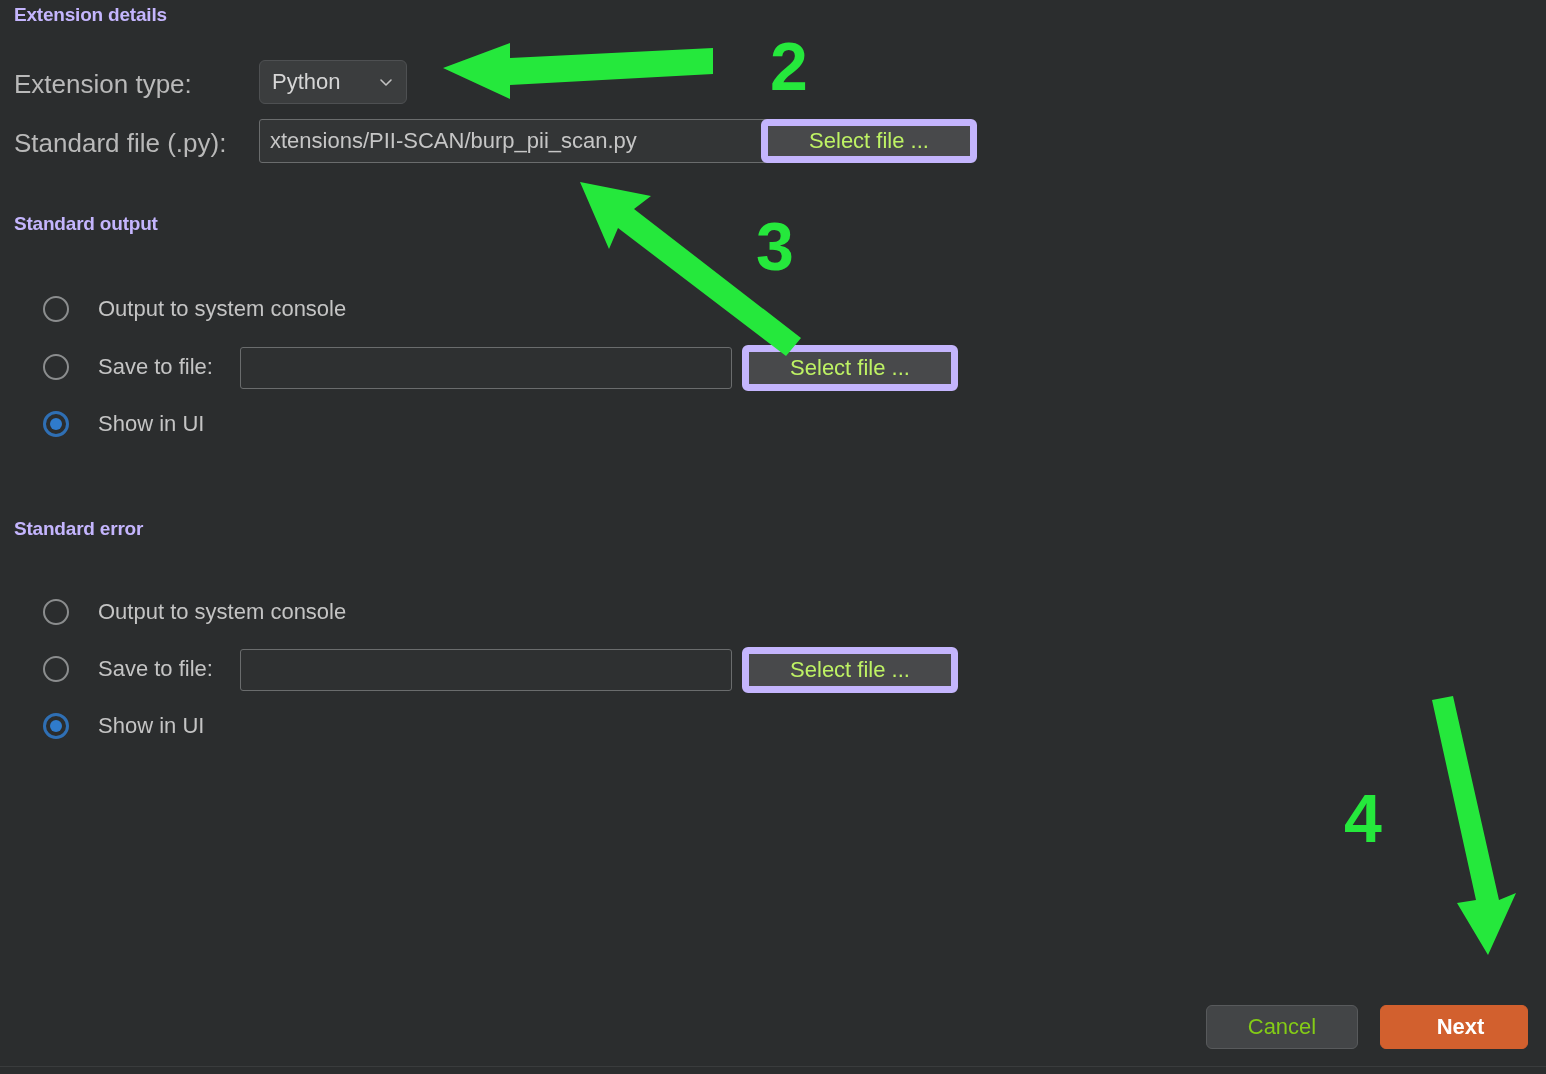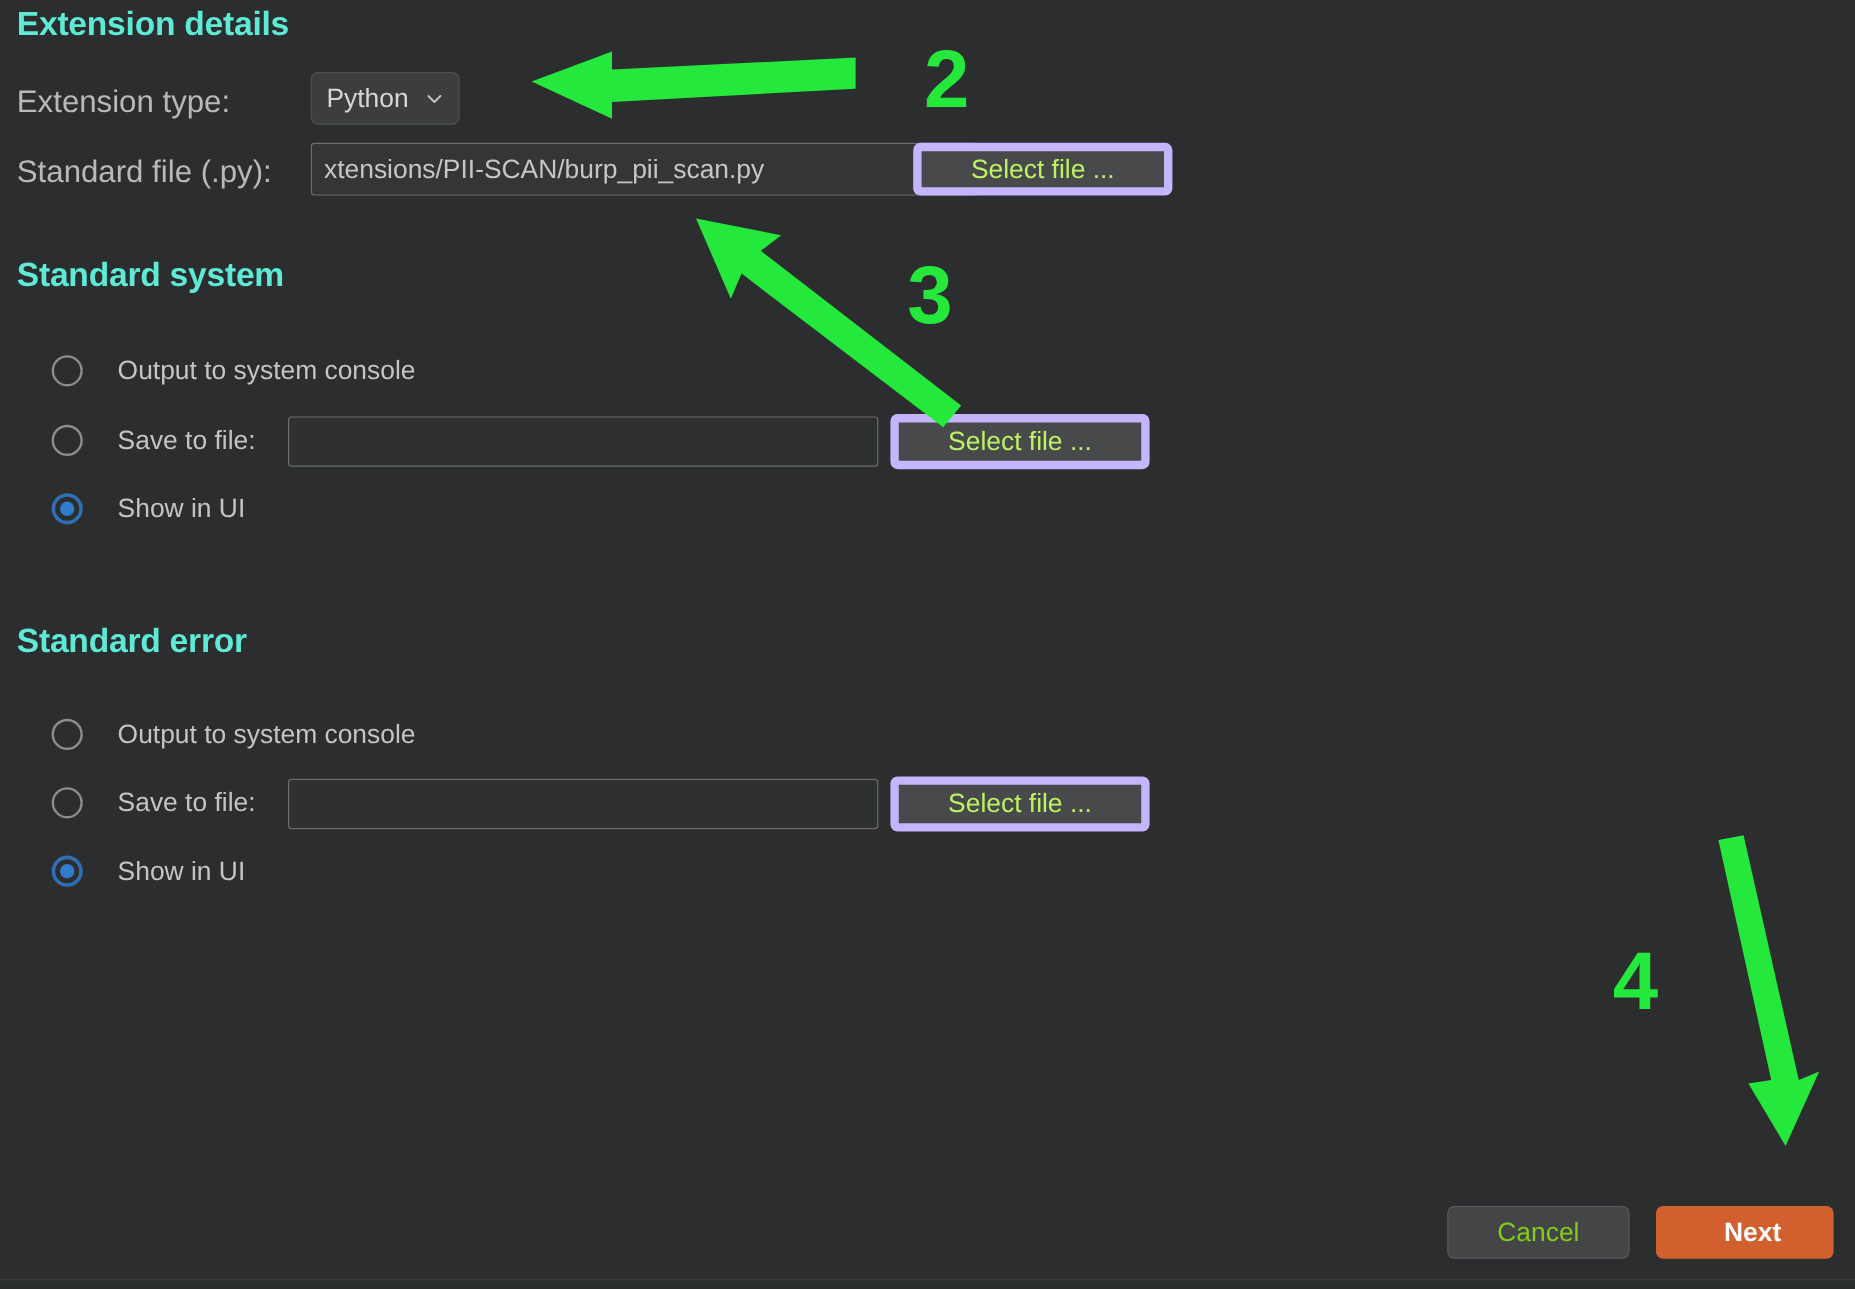--- a/index.html
+++ b/index.html
@@ -18,23 +18,23 @@
   }
 
   .page {
     position: absolute;
     inset: 0;
   }
 
   
   .section-heading {
     position: absolute;
-    font-size: 28px;
+    font-size: 19px;
     font-weight: bold;
-    color: #5eead4;
+    color: #c4b5fd;
     letter-spacing: -0.2px;
     white-space: nowrap;
   }
   #heading-extension-details { left: 14px; top: 4px; }
   #heading-standard-output   { left: 14px; top: 213px; }
   #heading-standard-error    { left: 14px; top: 518px; }
 
   
   .field-label {
     position: absolute;
@@ -43,21 +43,21 @@
     white-space: nowrap;
   }
   #label-extension-type { left: 14px; top: 69px; }
   #label-extension-file { left: 14px; top: 128px; }
 
   
   .select-box {
     position: absolute;
     left: 259px;
     top: 60px;
-    width: 124px;
+    width: 148px;
     height: 44px;
     box-sizing: border-box;
     background: #3b3d3e;
     border: 1px solid #4e5052;
     border-radius: 6px;
     display: flex;
     align-items: center;
     padding: 0 12px;
     cursor: pointer;
   }
@@ -222,21 +222,21 @@
       </svg>
     </span>
   </div>
 
   <div class="field-label" id="label-extension-file">Standard file (.py):</div>
 
   <div class="text-input" id="input-extension-file">xtensions/PII-SCAN/burp_pii_scan.py</div>
 
   <div class="btn" id="btn-select-extension-file">Select file ...</div>
 
-  <div class="section-heading" id="heading-standard-output">Standard system</div>
+  <div class="section-heading" id="heading-standard-output">Standard output</div>
 
   <div class="radio-row" id="radio-stdout-console">
     <span class="radio"></span>
     <span class="radio-label">Output to system console</span>
   </div>
 
   <div class="radio-row" id="radio-stdout-file">
     <span class="radio"></span>
     <span class="radio-label">Save to file:</span>
   </div>

